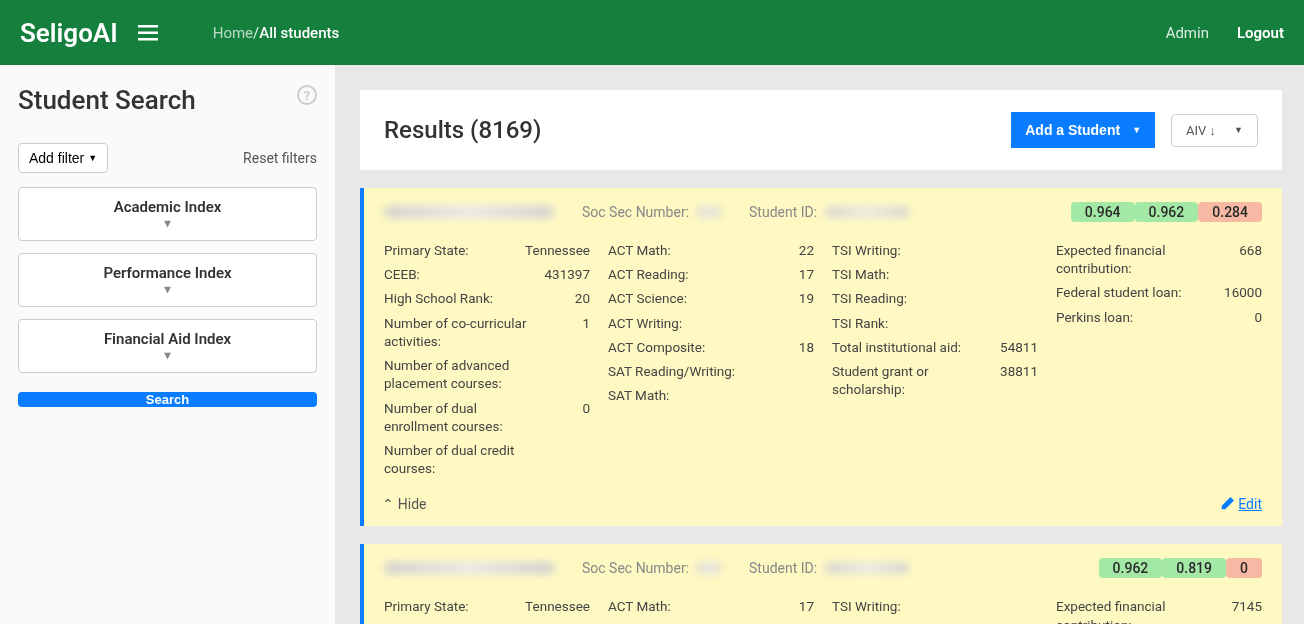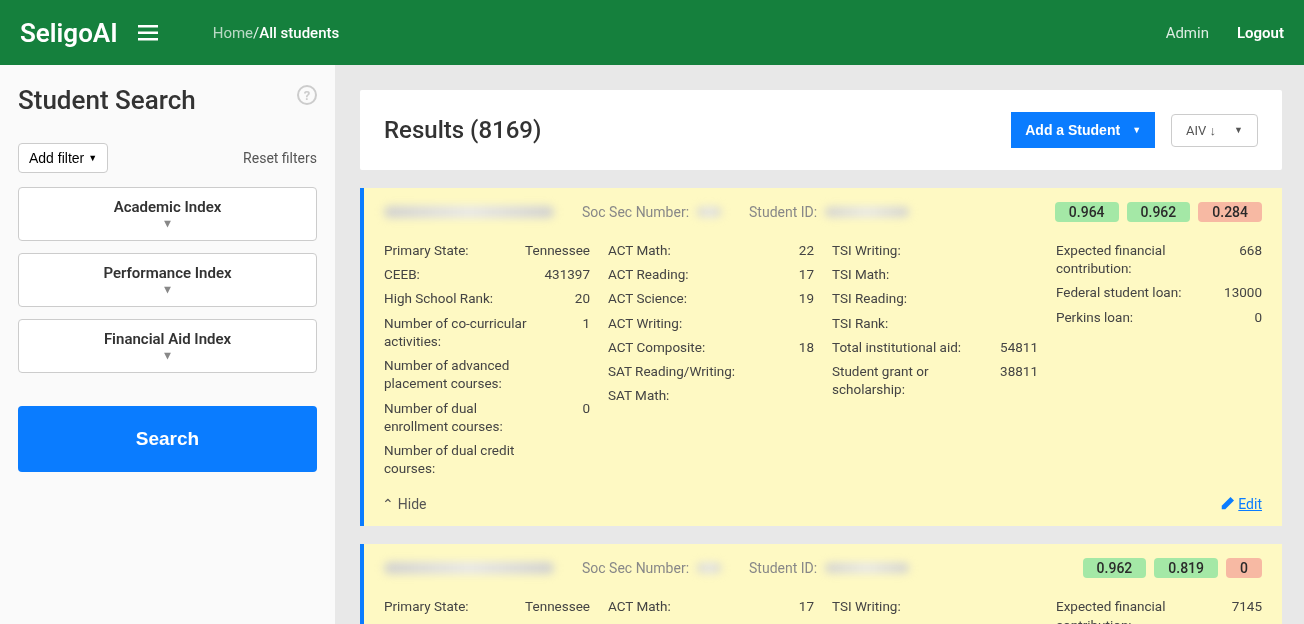--- a/index.html
+++ b/index.html
@@ -20,38 +20,38 @@
 .sidebar { width: 335px; background: #fafafa; padding: 20px 10px 20px 10px; min-height: 559px; position: relative;}
 .sidebar-inner { padding: 0 8px; }
 .sb-title-row { display: flex; align-items: flex-start; justify-content: space-between; margin-bottom: 28px; }
 .sb-title { font-size: 26px; font-weight: 500; color: #333; }
 .help-icon { width: 20px; height: 20px; color: #ccc; }
 .filter-row { display: flex; align-items: center; justify-content: space-between; margin-bottom: 14px; }
 .add-filter { border: 1px solid #ccc; border-radius: 4px; background: #fff; padding: 6px 10px; font-size: 14px; cursor: pointer; display: inline-flex; align-items: center; gap: 4px; }
 .reset-filters { color: #555; font-size: 14px; cursor: pointer; }
 .dropdown { width: 100%; border: 1px solid #ccc; border-radius: 4px; background: #fff; padding: 10px 12px; font-size: 15px; font-weight: 600; color: #333; margin-bottom: 12px; display: flex; justify-content: space-between; align-items: center; cursor: pointer; flex-direction: column; }
 .dropdown .chev { color: #888; font-size: 12px; }
-.search-btn { width: 100%; background: #0a7cff; color: #fff; border: none; border-radius: 4px; padding: 22px; font-size: 19px; font-weight: 600; cursor: pointer; margin-top: 21px; }
+.search-btn { width: 100%; background: #0a7cff; color: #fff; border: none; border-radius: 4px; padding: 0; font-size: 13px; font-weight: 600; cursor: pointer; margin-top: 7px; }
 
 .main { flex: 1; padding: 25px 22px 0 25px; }
 .results-head { background: #fff; border-radius: 2px; padding: 22px 24px; display: flex; align-items: center; margin-bottom: 18px; }
 .results-title { font-size: 24px; font-weight: 500; color: #333; }
 .results-spacer { flex: 1; }
 .add-student { background: #0a7cff; color: #fff; border: none; border-radius: 0; padding: 10px 14px; font-size: 14px; font-weight: 600; cursor: pointer; display: inline-flex; align-items: center; gap: 12px; }
 .sort-select { margin-left: 16px; border: 1px solid #ccc; border-radius: 4px; background: #fff; padding: 8px 14px; font-size: 13px; color: #555; cursor: pointer; display: inline-flex; align-items: center; gap: 18px; }
 
 .student-card { background: #fef9c3; border-left: 4px solid #0a7cff; margin-bottom: 18px; padding: 0; }
 .card-top { display: flex; align-items: center; padding: 14px 20px 8px 20px; }
 .blurred { filter: blur(4px); background: linear-gradient(90deg,#d0d0d0 0%,#e8e8e8 50%,#d0d0d0 100%); border-radius: 10px; height: 14px; }
 .name-blur { width: 170px; height: 12px; }
 .ssn-label, .sid-label { color: #888; font-size: 14px; margin-left: 28px; }
 .ssn-blur { width: 24px; height: 10px; margin-left: 8px; display: inline-block; }
 .sid-blur { width: 84px; height: 10px; margin-left: 8px; display: inline-block; }
 .card-top-spacer { flex: 1; }
-.badge { border-radius: 4px; padding: 2px 14px; font-size: 14px; font-weight: 500; margin-left: 8px; color: #2a2a2a; }
+.badge { border-radius: 4px; padding: 2px 14px; font-size: 14px; font-weight: 500; color: #2a2a2a; }
 .badge-green { background: #a4e8a6; }
 .badge-orange { background: #f7b9a3; }
 
 .card-body { display: flex; padding: 8px 20px 8px 20px; font-size: 13.5px; color: #444; }
 .col { flex: 1; padding-right: 18px; }
 .col:last-child { padding-right: 0; }
 .row { display: flex; justify-content: space-between; padding: 3px 0; line-height: 1.35; }
 .row .lbl { color: #444; flex: 1; padding-right: 6px;}
 .row .val { color: #444; text-align: right; min-width: 48px; }
 .card-actions { display: flex; justify-content: space-between; align-items: center; padding: 8px 20px 14px 18px; }
@@ -233,21 +233,21 @@
                 <span class="val">38811</span>
               </div>
             </div>
             <div class="col">
               <div class="row">
                 <span class="lbl">Expected financial contribution:</span>
                 <span class="val">668</span>
               </div>
               <div class="row">
                 <span class="lbl">Federal student loan:</span>
-                <span class="val">13000</span>
+                <span class="val">16000</span>
               </div>
               <div class="row">
                 <span class="lbl">Perkins loan:</span>
                 <span class="val">0</span>
               </div>
             </div>
           </div>
           <div class="card-actions">
             <span class="hide-link"><span>⌃</span> Hide</span>
             <span class="edit-link"><svg width="14" height="14" viewBox="0 0 16 16" fill="#0a7cff">

